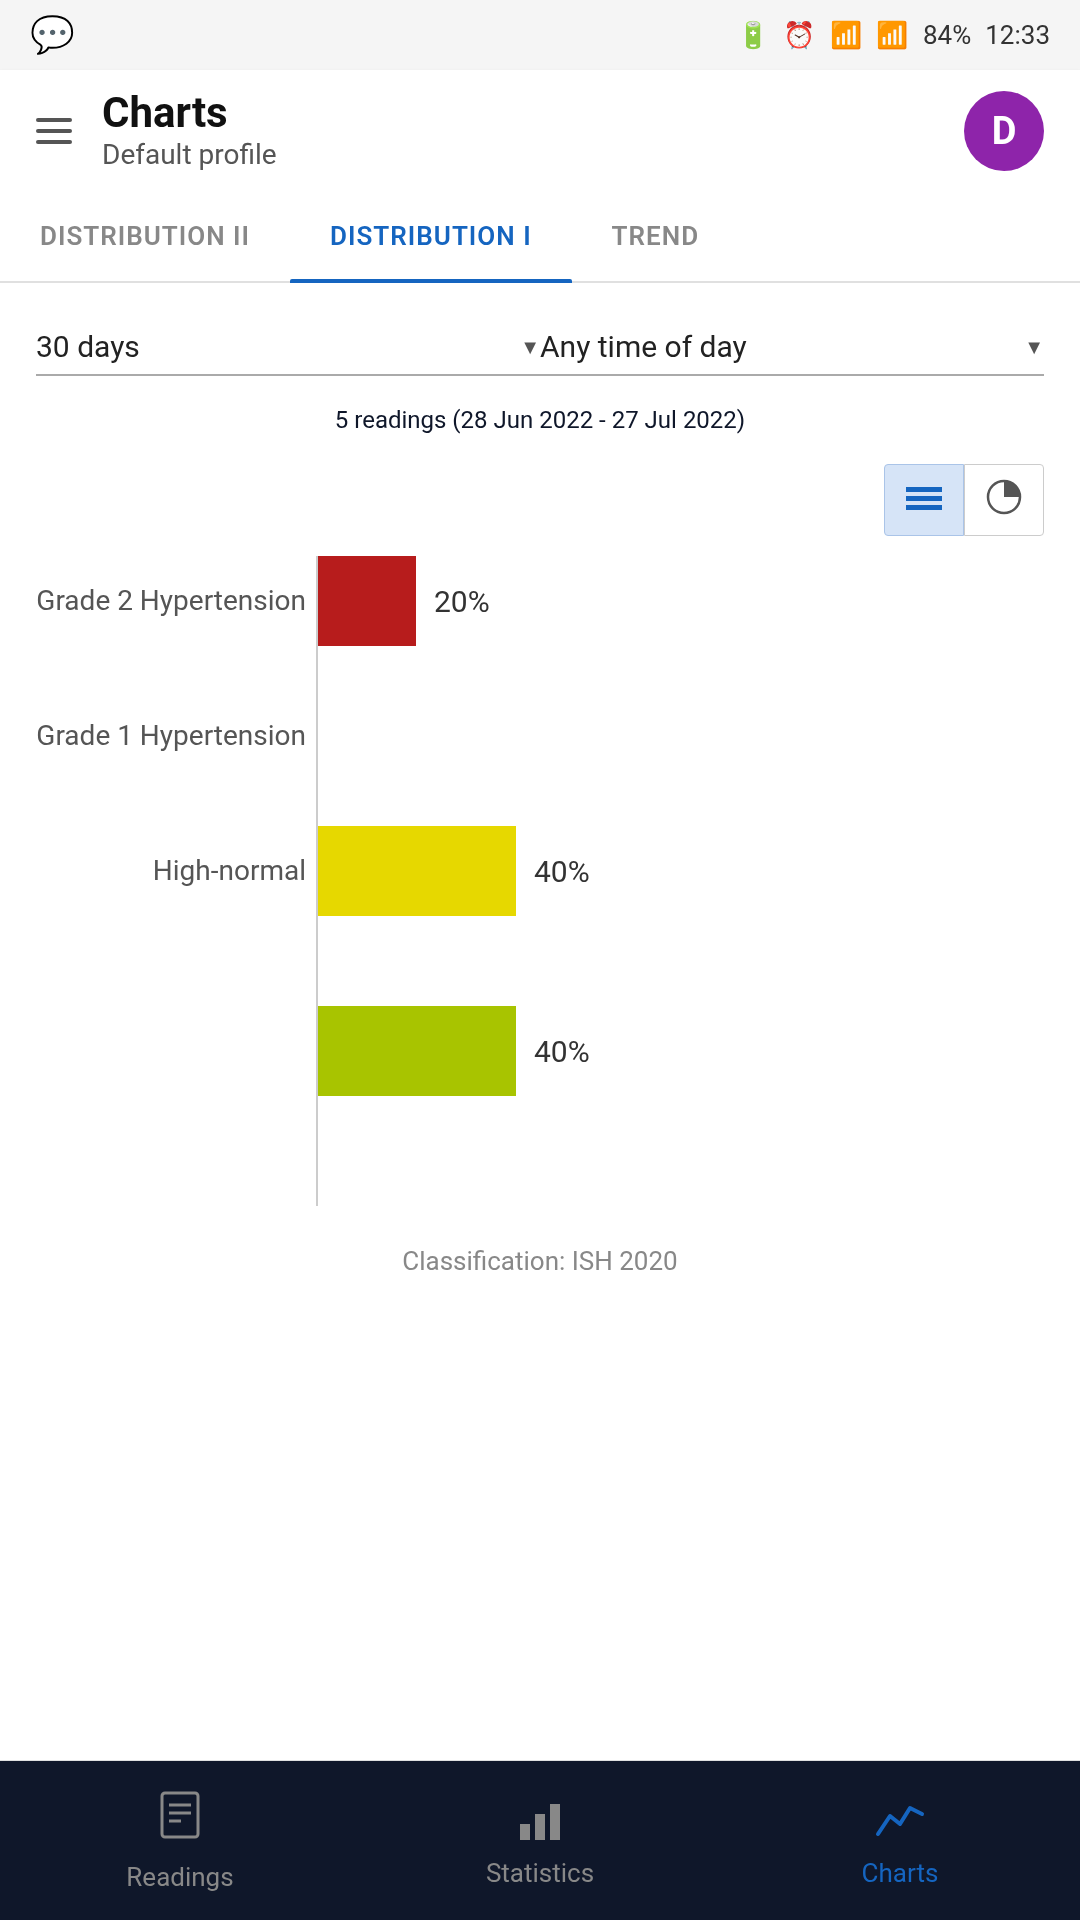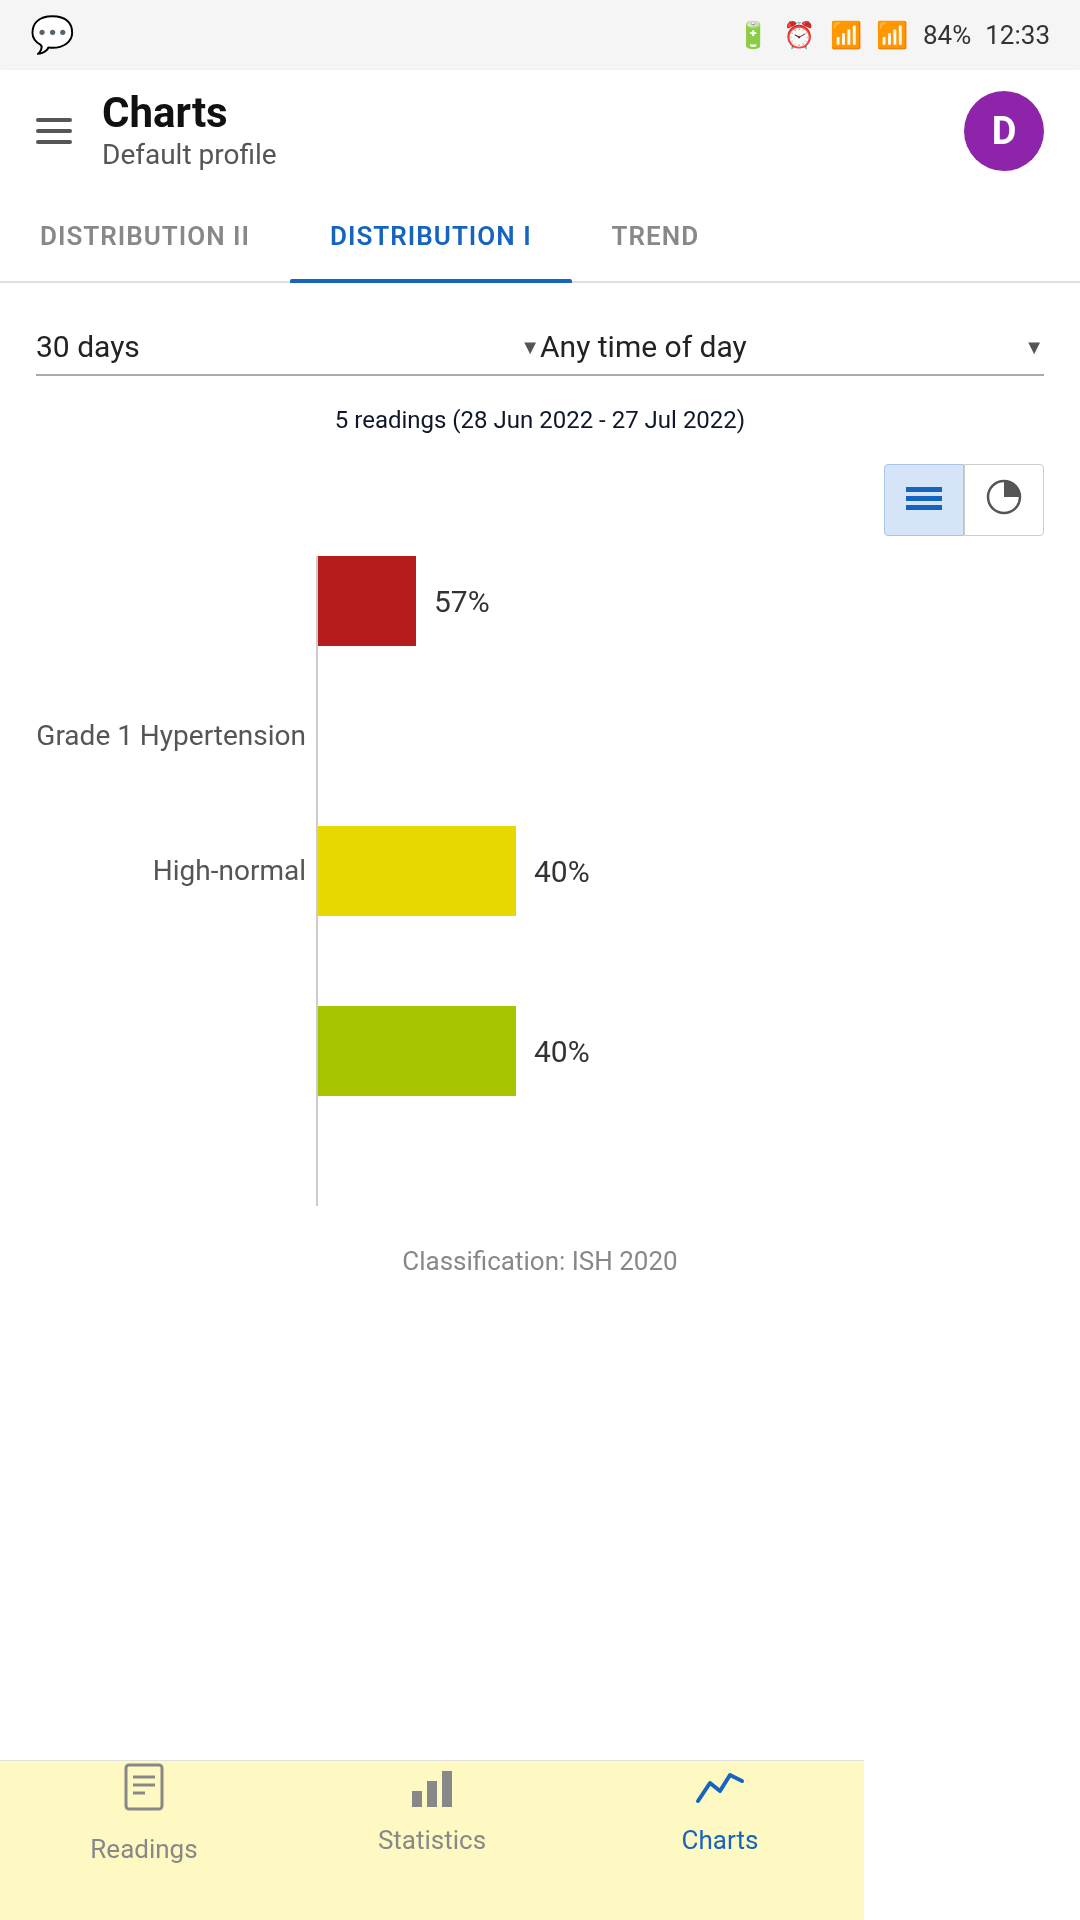--- a/index.html
+++ b/index.html
@@ -222,25 +222,26 @@
       font-size: 26px;
       color: #888;
       padding: 20px 0 40px;
     }
 
     
     .bottom-nav {
       position: fixed;
       bottom: 0;
       left: 0;
-      width: 864px;
+      width: 1080px;
       height: 160px;
-      background: #fef9c3;
+      background: #0f172a;
       border-top: 1px solid #e0e0e0;
       display: flex;
+      align-items: center;
       justify-content: space-around;
     }
     .nav-item {
       display: flex;
       flex-direction: column;
       align-items: center;
       gap: 8px;
       cursor: pointer;
       flex: 1;
     }
@@ -326,23 +327,24 @@
         </svg>
       </span>
     </div>
   </div>
 
   <div class="bar-chart" id="bar-chart-container">
 
     <div style="position:absolute; left:280px; top:0; bottom:0; width:2px; background:#ccc; z-index:1;"></div>
 
   <div class="bar-row">
+        <div class="bar-label">Grade 2 Hypertension</div>
         <div class="bar-track">
           <div class="bar" style="width: 100px; background: rgb(183, 28, 28);"></div>
-          <span class="bar-value">57%</span>
+          <span class="bar-value">20%</span>
         </div>
       </div>
       <div class="bar-row">
         <div class="bar-label">Grade 1 Hypertension</div>
         <div class="bar-track"></div>
       </div>
       <div class="bar-row">
         <div class="bar-label">High-normal</div>
         <div class="bar-track">
           <div class="bar" style="width: 200px; background: rgb(230, 216, 0);"></div>

